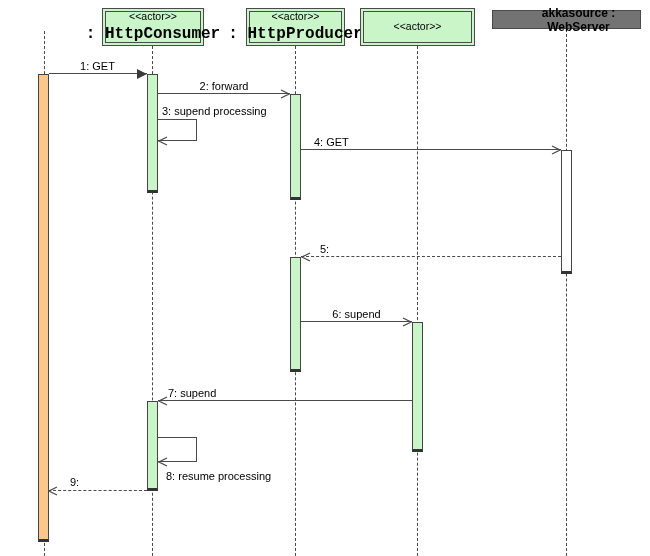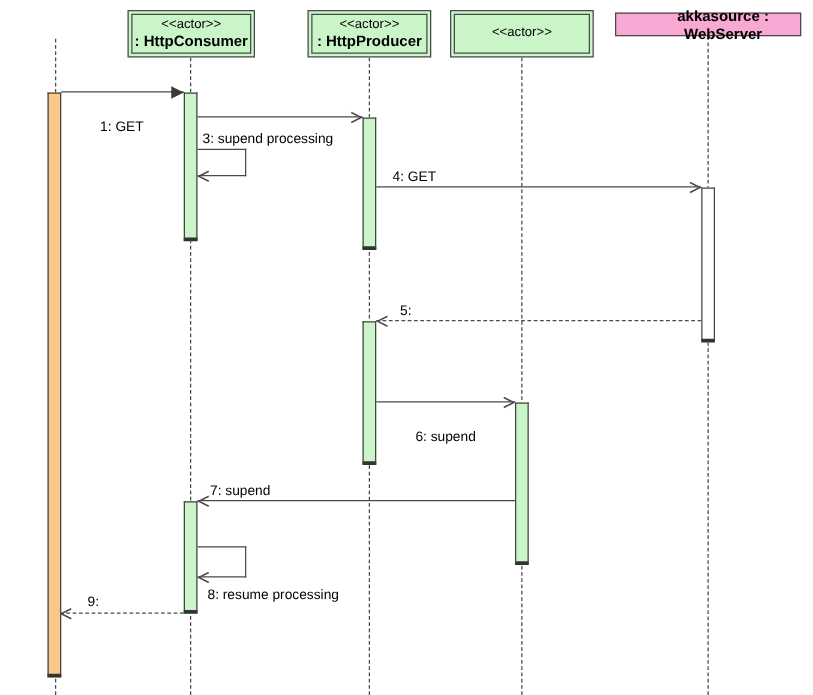--- a/index.html
+++ b/index.html
@@ -9,31 +9,31 @@
   }
   .lifeline{position:absolute;width:0;border-left:1px dashed #4a4a4a;}
   .pbox{position:absolute;box-sizing:border-box;text-align:center;}
   .pbox.single{border:2px solid #4a4a4a;display:flex;align-items:center;justify-content:center;
     font-weight:bold;font-size:12px;}
   .pbox.thin{border:1px solid #4a4a4a;}
   .dbl-outer{position:absolute;box-sizing:border-box;border:1px solid #4a4a4a;padding:2px;}
   .dbl-inner{box-sizing:border-box;border:1px solid #4a4a4a;width:100%;height:100%;
     display:flex;flex-direction:column;align-items:center;justify-content:center;line-height:1.25;}
   .stereo{font-size:10.5px;}
-  .pname{font-size:12px;font-weight:bold;white-space:nowrap;}
+  .pname{font-size:16px;font-weight:bold;white-space:nowrap;font-family:Liberation Mono, monospace;}
   .act{position:absolute;box-sizing:border-box;width:11px;border:1px solid #454545;
     border-bottom:3px solid #333;}
   .act.green{background:#c9f5c8;}
   .act.orange{background:#fbc88a;}
   .act.white{background:#ffffff;}
   .mline{position:absolute;height:0;border-top:1px solid #4a4a4a;}
   .mline.dashed{border-top-style:dashed;}
   .selfloop{position:absolute;box-sizing:border-box;border:1px solid #4a4a4a;border-left:none;}
   .mlabel{position:absolute;font-size:11px;white-space:nowrap;}
-  .mlabel.centered{text-align:center;margin-top:36px;}
+  .mlabel.centered{text-align:center;}
   .arr{position:absolute;}
   .tri-right{position:absolute;width:0;height:0;border-top:5px solid transparent;
     border-bottom:5px solid transparent;border-left:10px solid #3a3a3a;}
 </style>
 </head>
 <body>
 
 <div id="canvas">
 
   <div class="lifeline" style="left:44px;top:31px;height:525px;"></div>
@@ -56,40 +56,41 @@
       <span class="pname">: HttpProducer</span>
     </div>
   </div>
 
   <div class="dbl-outer" style="left:360px;top:8px;width:115px;height:38px;background:#c9f5c8;">
     <div class="dbl-inner" style="background:#c9f5c8;">
       <span class="stereo">&lt;&lt;actor&gt;&gt;</span>
     </div>
   </div>
 
-  <div class="pbox single thin" style="left:492px;top:10px;width:149px;height:19px;background:#f9a8d4;border-width:1px;padding-left:24px;">
+  <div class="pbox single thin" style="left:492px;top:10px;width:149px;height:19px;background:#737373;border-width:1px;padding-left:24px;">
     <span>akkasource : WebServer</span>
   </div>
 
   <div class="act orange" style="left:38px;top:74px;height:468px;"></div>
   <div class="act green" style="left:147px;top:74px;height:119px;"></div>
   <div class="act green" style="left:290px;top:94px;height:106px;"></div>
   <div class="act white" style="left:561px;top:150px;height:124px;"></div>
   <div class="act green" style="left:290px;top:257px;height:115px;"></div>
   <div class="act green" style="left:412px;top:322px;height:130px;"></div>
   <div class="act green" style="left:147px;top:401px;height:90px;"></div>
 
   <div class="mline" style="left:49px;top:73px;width:98px;"></div>
   <div class="tri-right" style="left:137px;top:69px;"></div>
   <div class="mlabel centered" style="left:48px;top:60px;width:99px;">1: GET</div>
 
   <div class="mline" style="left:158px;top:93px;width:132px;"></div>
   <svg class="arr" style="left:280px;top:89px;" width="10" height="10" viewBox="0 0 10 10">
       <path d="M1 1 L9 5 L1 9" fill="none" stroke="#4a4a4a" stroke-width="1.2"></path>
     </svg>
+  <div class="mlabel centered" style="left:158px;top:80px;width:132px;">2: forward</div>
 
   <div class="selfloop" style="left:158px;top:119px;width:39px;height:22px;"></div>
   <svg class="arr" style="left:158px;top:136px;" width="10" height="10" viewBox="0 0 10 10">
       <path d="M9 1 L1 5 L9 9" fill="none" stroke="#4a4a4a" stroke-width="1.2"></path>
     </svg>
   <div class="mlabel" style="left:162px;top:105px;">3: supend processing</div>
 
   <div class="mline" style="left:301px;top:149px;width:260px;"></div>
   <svg class="arr" style="left:551px;top:145px;" width="10" height="10" viewBox="0 0 10 10">
       <path d="M1 1 L9 5 L1 9" fill="none" stroke="#4a4a4a" stroke-width="1.2"></path>

